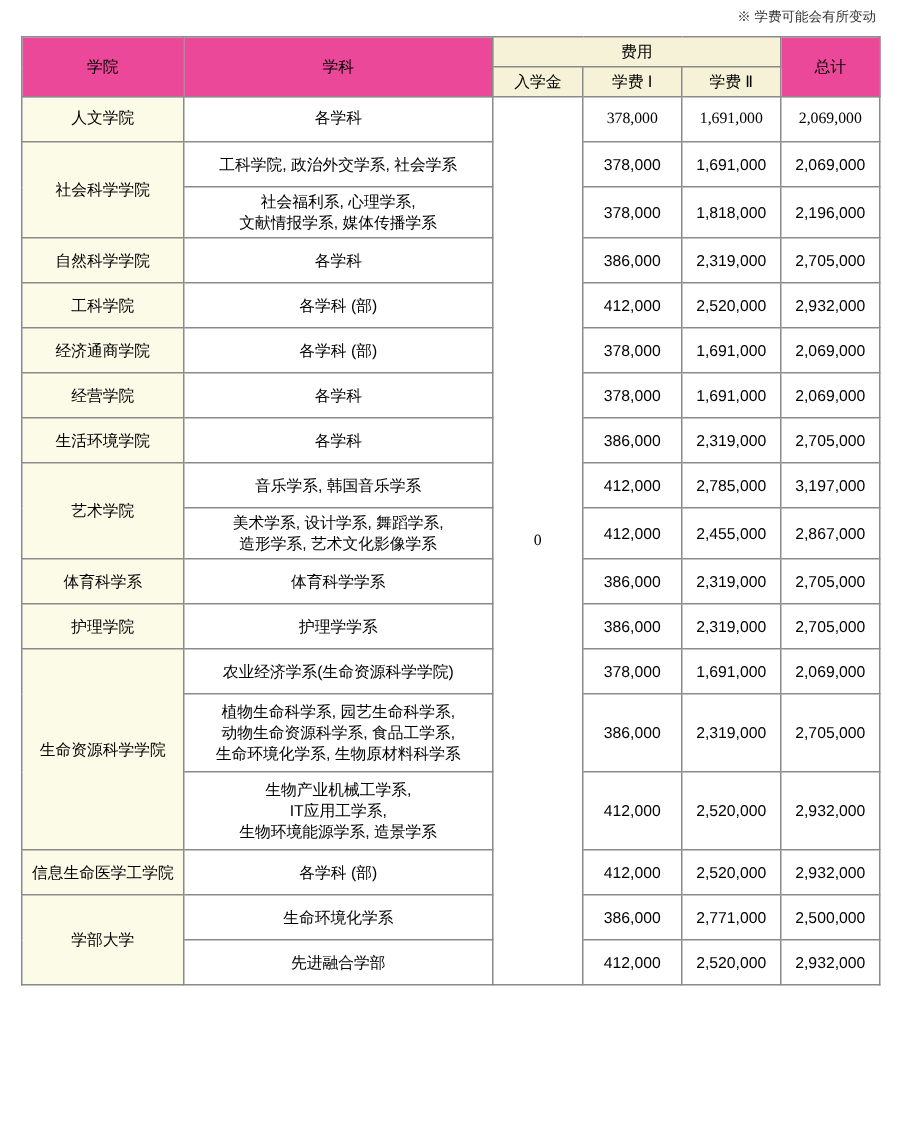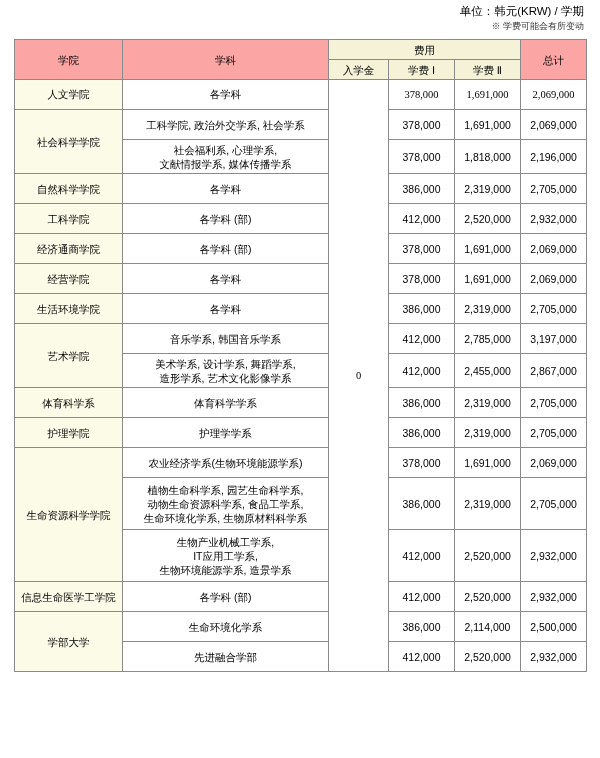--- a/index.html
+++ b/index.html
@@ -53,21 +53,21 @@
     line-height: 14px;
   }
   
   .hdr {
     background: #f5f2d7;
     font-size: 11.5px;
     font-weight: bold;
     height: 19px;
   }
   .hdr-tall {
-    background: #fca5a5;
+    background: #ec4899;
     font-size: 11.5px;
     font-weight: bold;
     margin-left: 16px;
   }
   .col-college {
     background: #fcfbe8;
     font-size: 11px;
     font-weight: normal;
   }
   .col-major {
@@ -96,21 +96,20 @@
   .major-multiline {
     line-height: 15px;
   }
 </style>
 </head>
 <body>
 
 <div class="page">
 
   <div class="header-notes">
-    <div class="note-unit">单位：韩元(KRW) / 学期</div>
     <div class="note-small">※ 学费可能会有所变动</div>
   </div>
 
   <table class="fee-table">
     <colgroup>
       <col style="width:108px">
       <col style="width:206px">
       <col style="width:60px">
       <col style="width:66px">
       <col style="width:66px">
@@ -208,21 +207,21 @@
         </tr>
         <tr style="height: 30px;">
           <td class="col-college">护理学院</td>
           <td class="col-major major-multiline">护理学学系</td>
           <td class="num">386,000</td>
           <td class="num">2,319,000</td>
           <td class="total">2,705,000</td>
         </tr>
         <tr style="height: 30px;">
           <td class="col-college" rowspan="3">生命资源科学学院</td>
-          <td class="col-major major-multiline">农业经济学系(生物环境能源学系)</td>
+          <td class="col-major major-multiline">农业经济学系(生命资源科学学院)</td>
           <td class="num">378,000</td>
           <td class="num">1,691,000</td>
           <td class="total">2,069,000</td>
         </tr>
         <tr style="height: 52px;">
           <td class="col-major major-multiline">植物生命科学系, 园艺生命科学系,<br>动物生命资源科学系, 食品工学系,<br>生命环境化学系, 生物原材料科学系</td>
           <td class="num">386,000</td>
           <td class="num">2,319,000</td>
           <td class="total">2,705,000</td>
         </tr>
@@ -236,21 +235,21 @@
           <td class="col-college">信息生命医学工学院</td>
           <td class="col-major major-multiline">各学科 (部)</td>
           <td class="num">412,000</td>
           <td class="num">2,520,000</td>
           <td class="total">2,932,000</td>
         </tr>
         <tr style="height: 30px;">
           <td class="col-college" rowspan="2">学部大学</td>
           <td class="col-major major-multiline">生命环境化学系</td>
           <td class="num">386,000</td>
-          <td class="num">2,114,000</td>
+          <td class="num">2,771,000</td>
           <td class="total">2,500,000</td>
         </tr>
         <tr style="height: 30px;">
           <td class="col-major major-multiline">先进融合学部</td>
           <td class="num">412,000</td>
           <td class="num">2,520,000</td>
           <td class="total">2,932,000</td>
         </tr>
       </tbody>
   </table>

